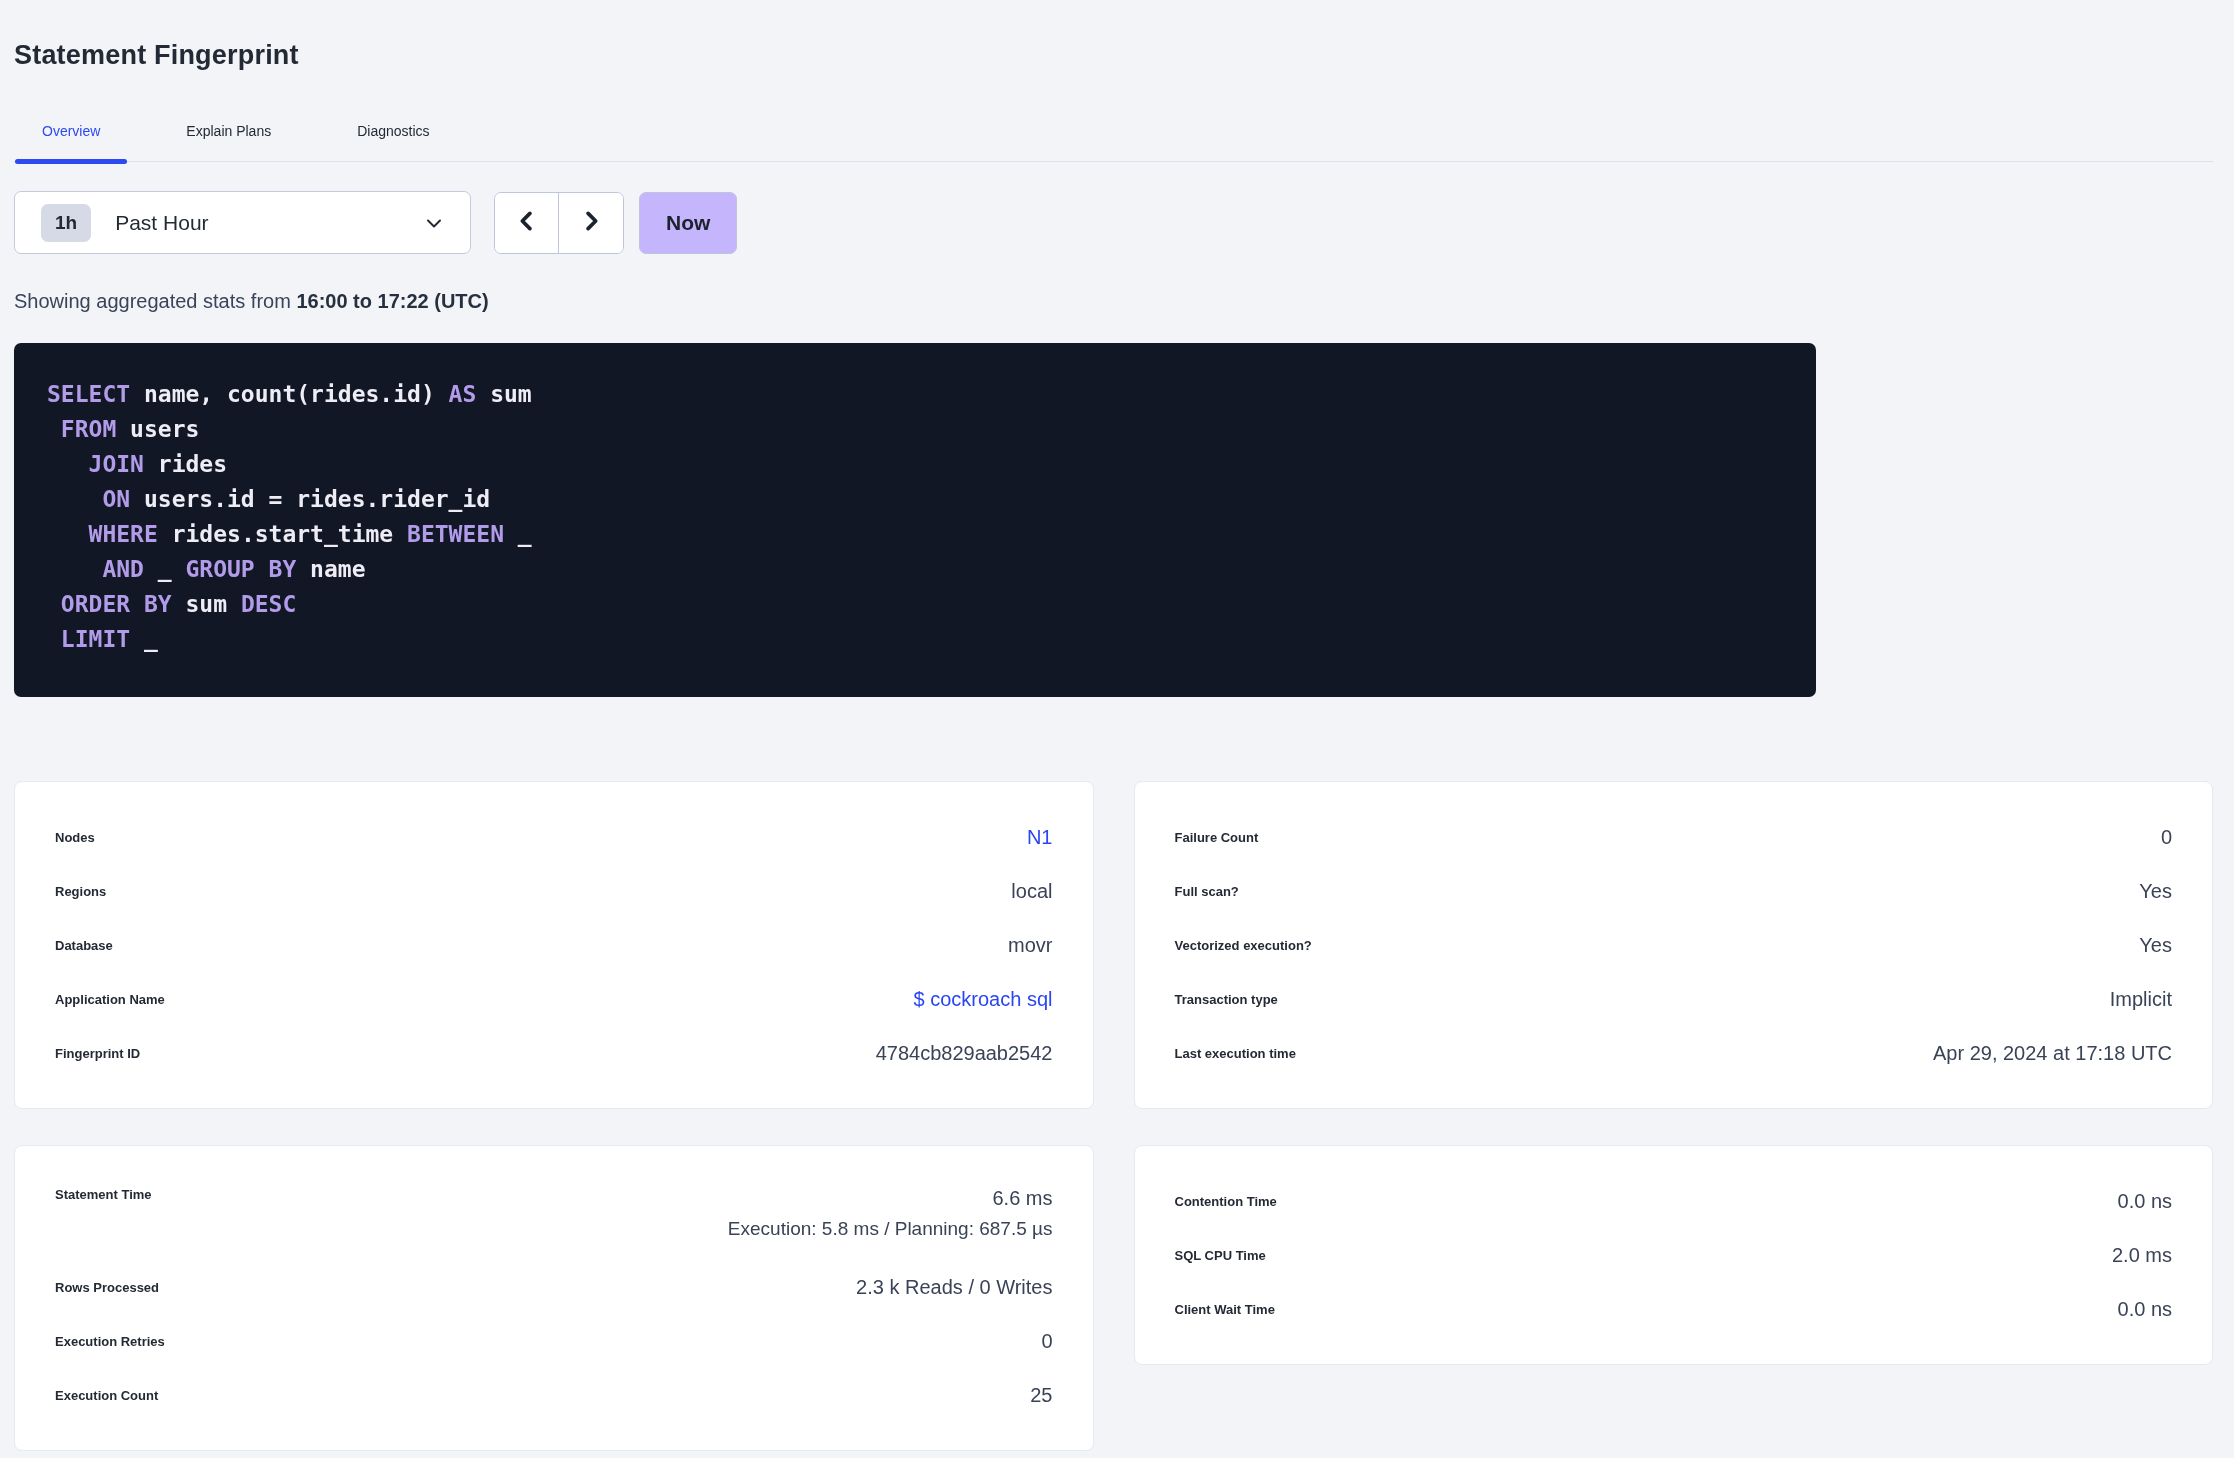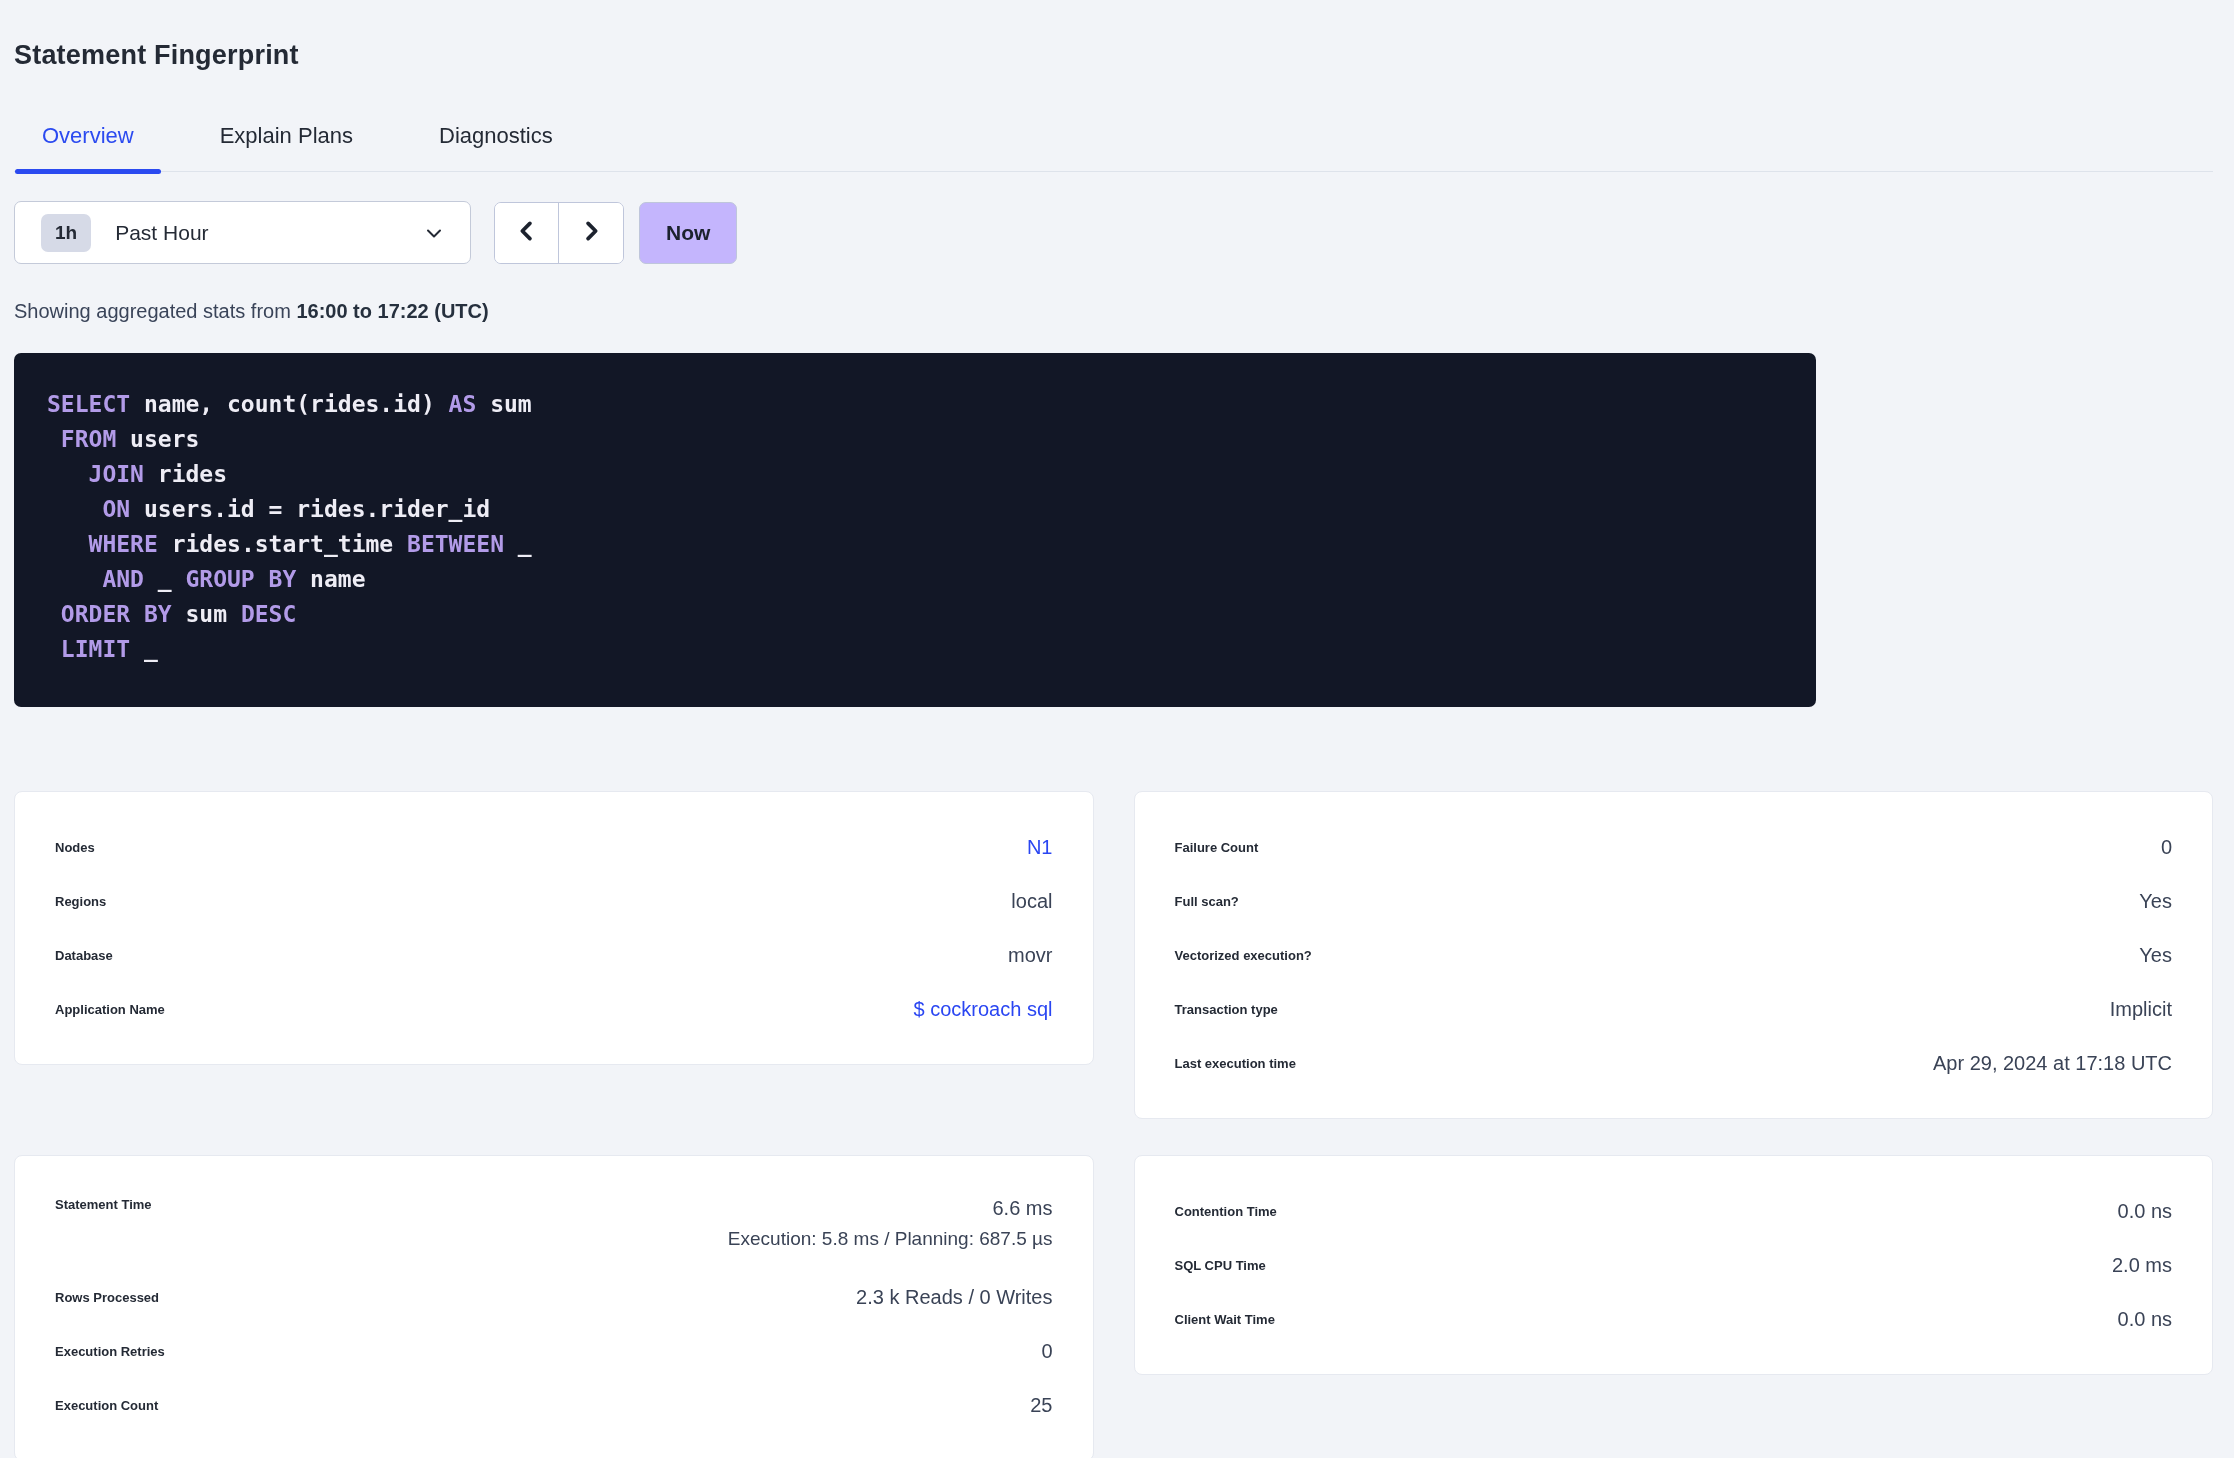--- a/index.html
+++ b/index.html
@@ -10,21 +10,21 @@
     color: #242a35;
   }
   .page { padding: 28px 21px 0 14px; }
 
   
   .page-title { font-size: 27px; font-weight: 700; color: #242a35; letter-spacing: 0.2px; margin-top: 12px; }
 
   
   .tabs { display: flex; gap: 30px; margin-top: 52px; border-bottom: 1px solid #dee3eb; }
   .tab {
-    position: relative; padding: 0 28px 22px; font-size: 22px; color: #242a35;
+    position: relative; padding: 0 28px 22px; font-size: 14px; color: #242a35;
     cursor: pointer; white-space: nowrap; text-align: right;
   }
   .tab.active { color: #2b4af0; }
   .tab.active::after {
     content: ""; position: absolute; left: 1px; right: 1px; bottom: -3px;
     height: 5px; background: #2b4af0; border-radius: 3px;
   }
 
   
   .picker-row { display: flex; align-items: center; margin-top: 29px; }
@@ -156,20 +156,24 @@
         <span class="kv-value">local</span>
       </div>
       <div class="kv-row">
         <span class="kv-label">Database</span>
         <span class="kv-value">movr</span>
       </div>
       <div class="kv-row">
         <span class="kv-label">Application Name</span>
         <a class="kv-value link">$ cockroach sql</a>
       </div>
+      <div class="kv-row">
+        <span class="kv-label">Fingerprint ID</span>
+        <span class="kv-value">4784cb829aab2542</span>
+      </div>
     </div>
 
     <div class="card">
       <div class="kv-row">
         <span class="kv-label">Failure Count</span>
         <span class="kv-value">0</span>
       </div>
       <div class="kv-row">
         <span class="kv-label">Full scan?</span>
         <span class="kv-value">Yes</span>

